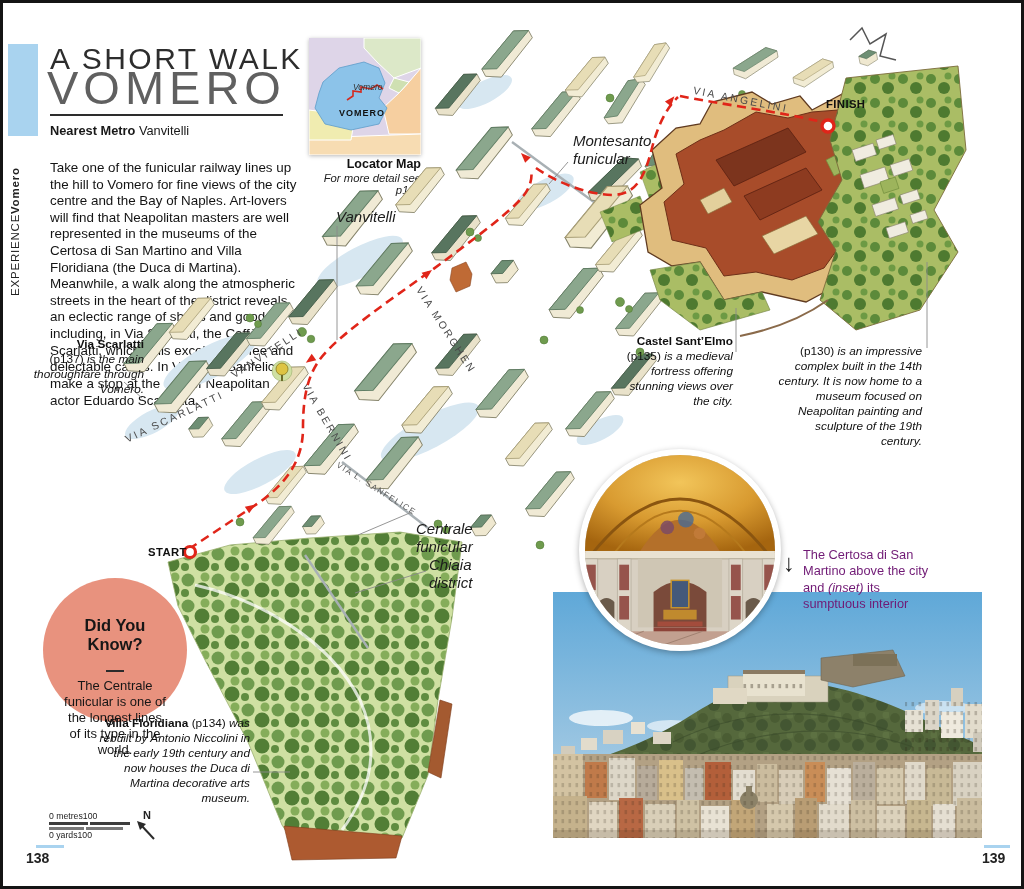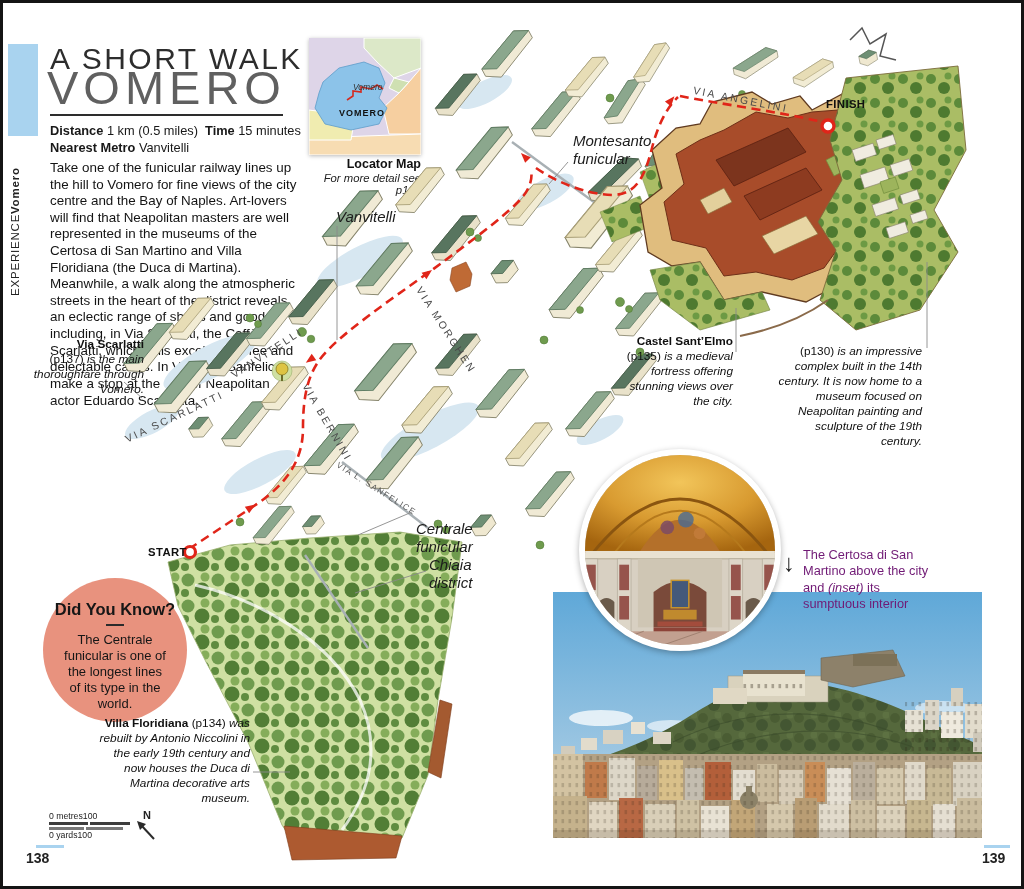--- a/index.html
+++ b/index.html
@@ -33,21 +33,21 @@
   .ann .tb{font-weight:700;display:block}
   .ann .b{font-style:italic}
   .right{text-align:right}
 
   .maplabel-it{font-style:italic;font-size:15px;line-height:1.22;color:#1c1c1c;z-index:20}
   .sf{font-weight:700;font-size:11.3px;letter-spacing:.4px;color:#101010;z-index:21}
 
   
   .dyk{left:43px;top:578px;width:144px;height:144px;border-radius:50%;background:#e8927e;z-index:15;
        text-align:center;padding-top:22px;box-sizing:border-box}
-  .dyk h3{margin:0;font-size:16.5px;font-weight:700;color:#161616}
+  .dyk h3{margin:16px;font-size:16.5px;font-weight:700;color:#161616}
   .dyk .dash{width:18px;border-top:2px solid #2b2b2b;margin:5px auto 5px}
   .dyk p{margin:6px;padding:0 13px;font-size:13px;line-height:1.24;color:#161616}
 
   
   .scale{left:49px;top:811px;width:81px;font-size:8.7px;color:#222;z-index:20}
   .scale .row{display:flex;justify-content:flex-start}
   .bar1{height:3px;margin-top:1px;background:linear-gradient(to right,#3d3d3d 0 39px,#ffffff 39px 41px,#3d3d3d 41px 81px)}
   .bar2{height:3px;margin-top:1.5px;width:74px;background:linear-gradient(to right,#787878 0 35px,#ffffff 35px 37px,#787878 37px 74px)}
   .yrow{width:74px}
   .compass{left:133px;top:808px;z-index:20}
@@ -294,26 +294,20 @@
 <div class="abs side-tab"></div>
 <div class="abs side-label">
   <span>EXPERIENCE</span><b>Vomero</b>
 </div>
 
 <div class="abs kicker">A SHORT WALK</div>
 <div class="abs title">VOMERO</div>
 <div class="abs rule"></div>
 <div class="abs meta">
   <div>
-    <b>Distance</b>
-    <span>1 km (0.5 miles)</span>&nbsp;
-    <b>Time</b>
-    <span>15 minutes</span>
-  </div>
-  <div>
     <b>Nearest Metro</b>
     <span>Vanvitelli</span>
   </div>
 </div>
 <div class="abs intro">Take one of the funicular railway lines up the hill to Vomero for fine views of the city centre and the Bay of Naples. Art-lovers will find that Neapolitan masters are well represented in the museums of the Certosa di San Martino and Villa Floridiana (the Duca di Martina). Meanwhile, a walk along the atmospheric streets in the heart of the district reveals an eclectic range of shops and goods, including, in Via Scarlatti, the Caffè Scarlatti, which sells excellent coffee and delectable cakes. In Via Luigi Sanfelice, make a stop at the villa of Neapolitan actor Eduardo Scarpetta.</div>
 
 <div class="abs ann right" style="left:20px;top:337px;width:124px">
   <span class="tb">Via Scarlatti</span><span>(p137)</span> <span class="b">is the main thoroughfare through Vomero.</span>
 </div>
 

